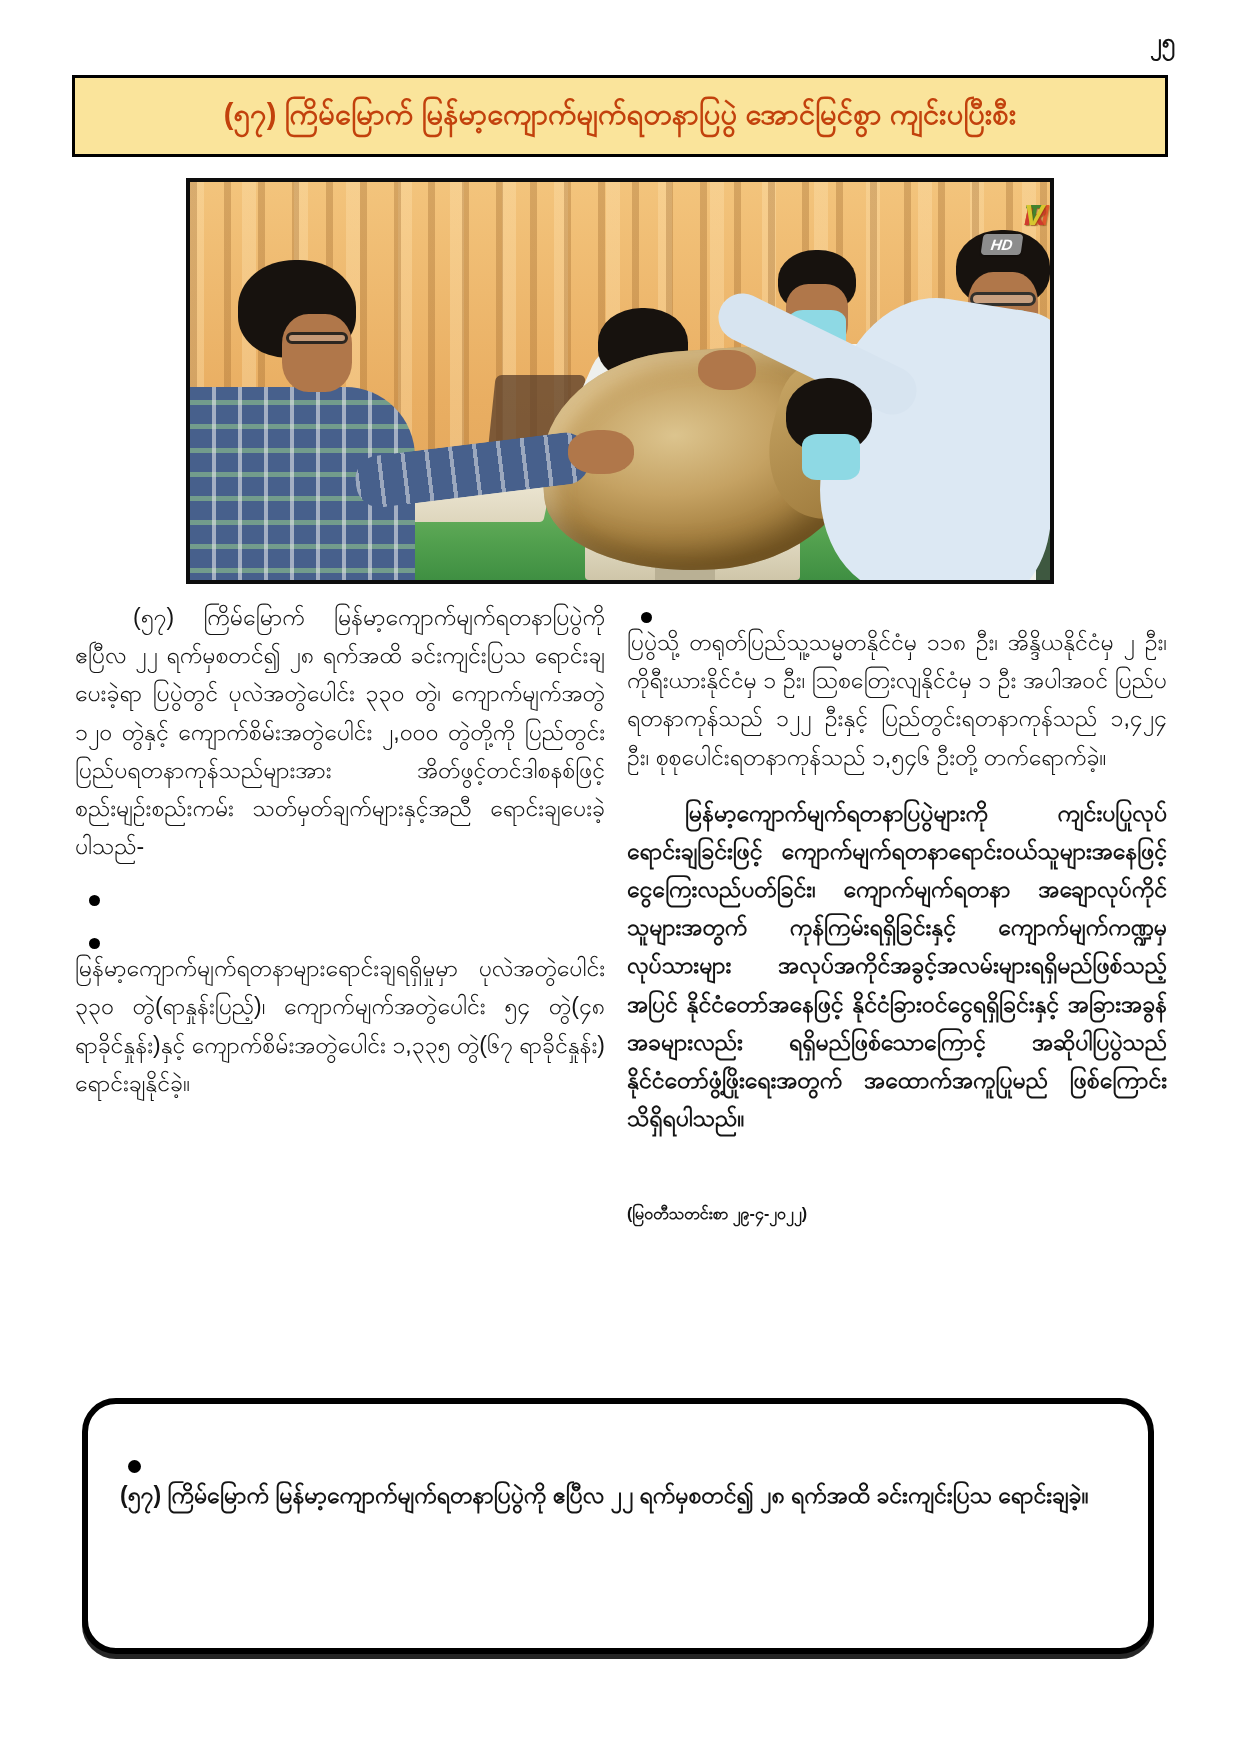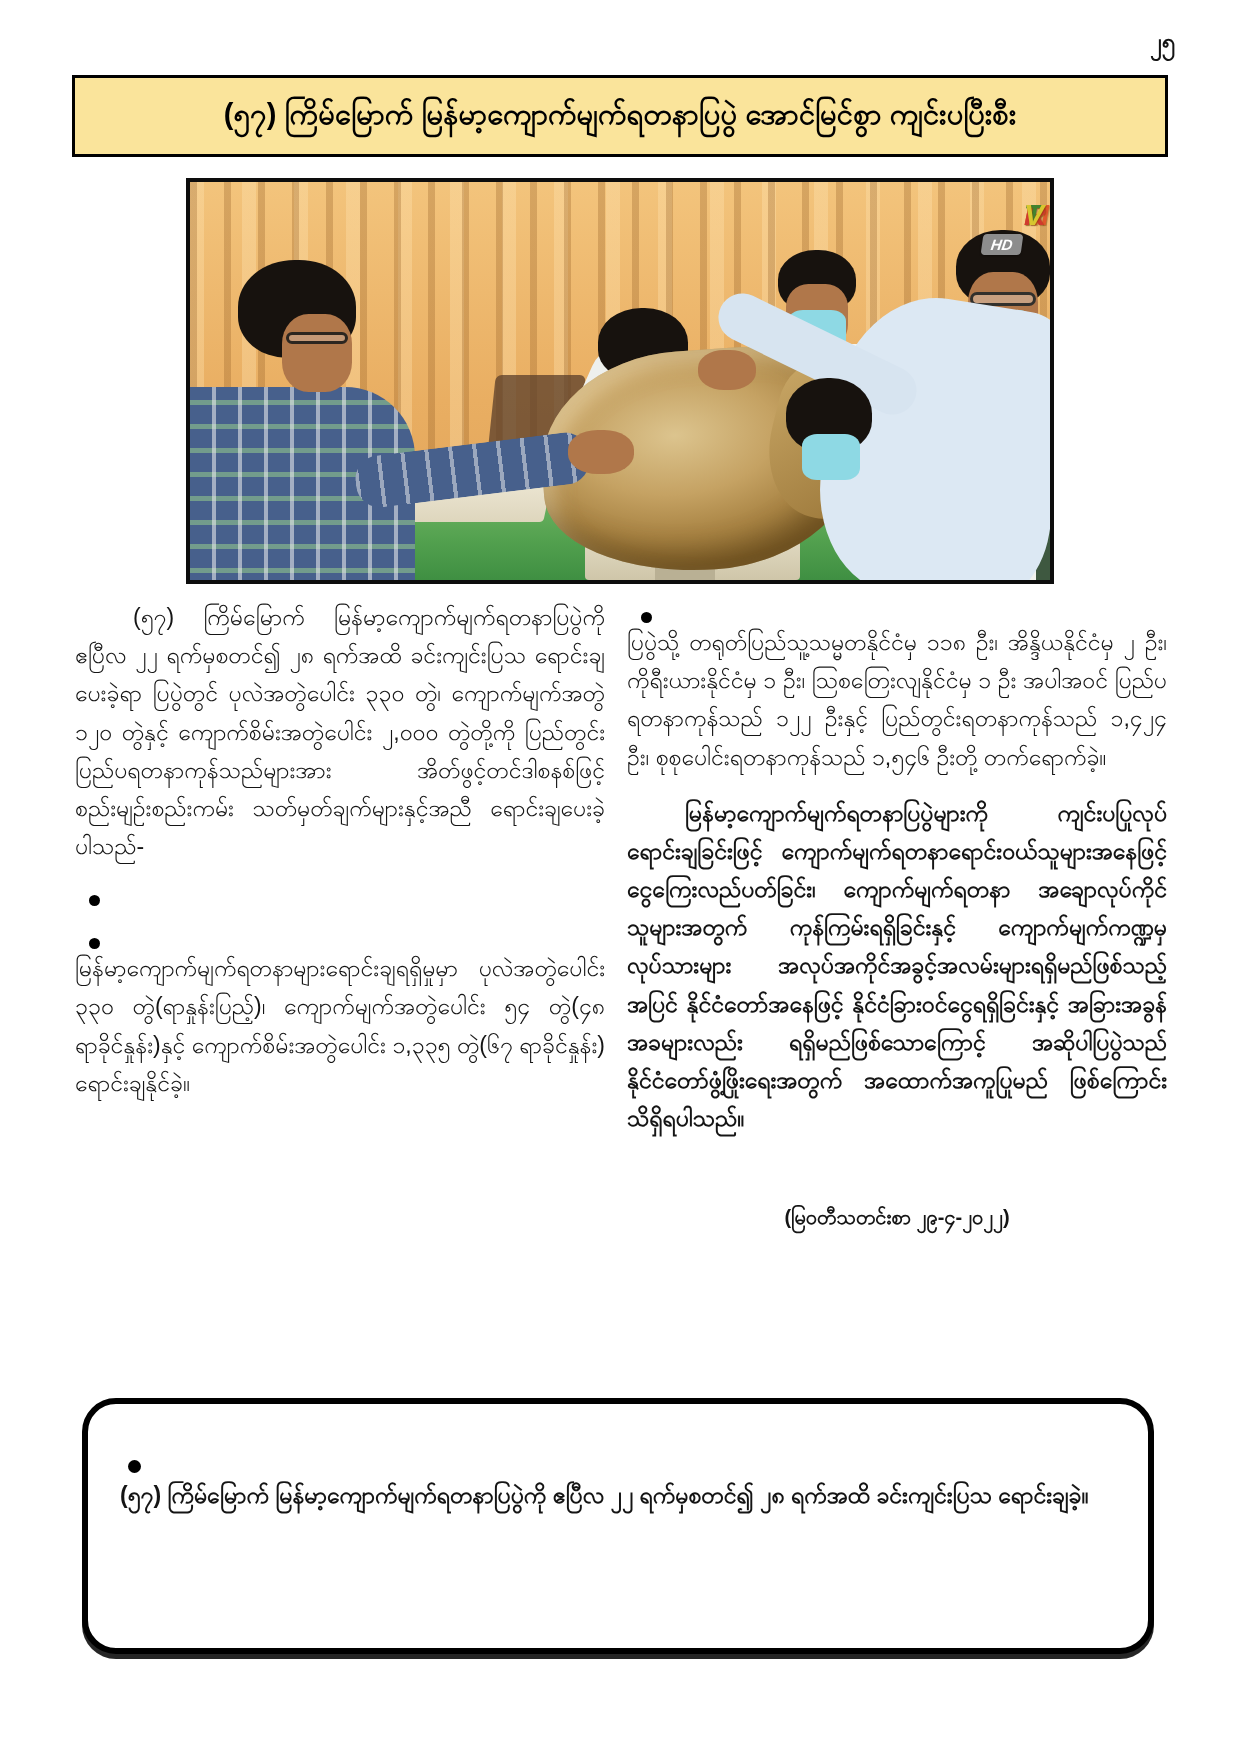--- a/index.html
+++ b/index.html
@@ -16,21 +16,21 @@
     font-size:24px; font-weight:bold; text-align:left;
   }
 
   
   .banner {
     position:absolute; left:72px; top:75px; width:1096px; height:82px;
     background:#FAE49B; border:3px solid #000;
     display:flex; align-items:center; justify-content:center;
   }
   .banner-title {
-    font-size:29px; font-weight:bold; color:#000000; text-align:center;
+    font-size:29px; font-weight:bold; color:#c2410c; text-align:center;
     letter-spacing:.2px; padding:0 20px;
   }
 
   
   .photo {
     position:absolute; left:186px; top:178px; width:868px; height:406px;
     border:4px solid #0d0d0d; overflow:hidden; background:#e8b169;
   }
   .photo * { position:absolute; }
   .curtain {
@@ -140,21 +140,21 @@
   }
   .col { width:535px; font-size:23px; line-height:1.66; text-align:justify; color:#151515; }
   .col-left { width:530px; }
   .col-right { width:540px; }
   .intro { text-indent:58px; margin:0 0 16px 0; }
   .closing { text-indent:58px; margin:12px 0 0 0;font-weight:bold; }
   .b-item { display:flex; margin:0 0 18px 0;flex-direction:column; }
   .b-item:last-child { margin-bottom:12px; }
   .b-dot { flex:0 0 11px; width:11px; height:11px; border-radius:50%; background:#000; margin:14px 28px 0 14px; }
   .b-text { flex:1; }
-  .citation { margin-top:64px; text-align:center; font-weight:bold; font-size:20px; }
+  .citation { margin-top:64px; text-align:left; font-weight:bold; font-size:16px; }
 
   
   .summary-box {
     position:absolute; left:82px; top:1398px; width:1072px; height:256px;
     border:6px solid #000; border-radius:34px;
     background:#fff; box-shadow:0 5px 0 rgba(0,0,0,.85);
     padding:40px 48px 0 32px;
   }
   .summary-box .b-item { margin-bottom:24px; }
   .summary-box .b-dot { margin:16px 26px 0 8px; width:13px; height:13px; flex-basis:13px; }

